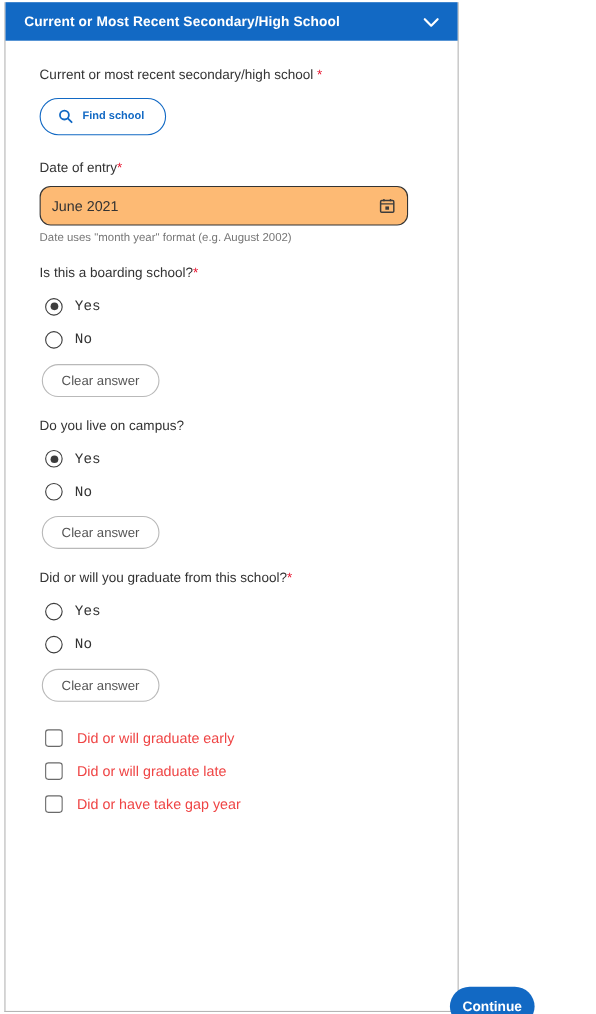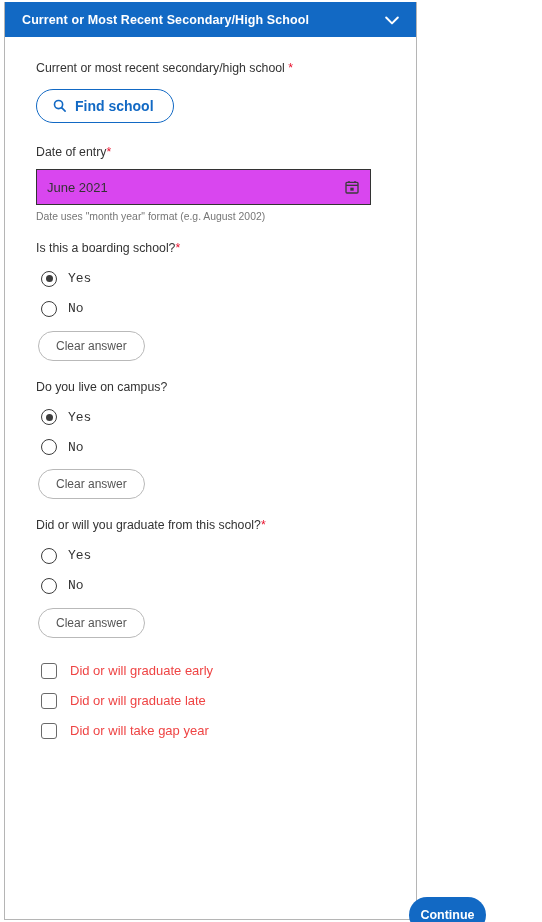--- a/index.html
+++ b/index.html
@@ -57,39 +57,39 @@
   .btn-find {
     display: inline-flex;
     align-items: center;
     gap: 8px;
     height: 34px;
     padding: 0 19px 0 15px;
     border: 1px solid #1269c4;
     border-radius: 18px;
     background: #ffffff;
     color: #1269c4;
-    font-size: 14px;
+    font-size: 10px;
     font-weight: bold;
     font-family: "Liberation Sans", sans-serif;
     cursor: pointer;
   }
   .search-icon { width: 15px; height: 15px; display: block; }
 
   
   .date-input {
     position: relative;
     margin-top: 9px;
     width: 335px;
     height: 36px;
     border: 1px solid #333333;
-    border-radius: 0;
+    border-radius: 10px;
     display: flex;
     align-items: center;
     padding: 0 10px;
-    background: #d946ef;
+    background: #fdba74;
   }
   .date-value {
     font-size: 13px;
     color: #333333;
     flex: 1;
   }
   .cal-icon { width: 16px; height: 16px; display: block; }
   .helper {
     margin-top: 6px;
     font-size: 10.4px;
@@ -279,21 +279,21 @@
         <div class="chk-row">
           <span class="checkbox"></span>
           <span class="chk-label">Did or will graduate early</span>
         </div>
         <div class="chk-row">
           <span class="checkbox"></span>
           <span class="chk-label">Did or will graduate late</span>
         </div>
         <div class="chk-row">
           <span class="checkbox"></span>
-          <span class="chk-label">Did or will take gap year</span>
+          <span class="chk-label">Did or have take gap year</span>
         </div>
       </div>
 
     </div>
   </div>
 
   <button class="btn-continue">Continue</button>
 </div>
 
 </body></html>

